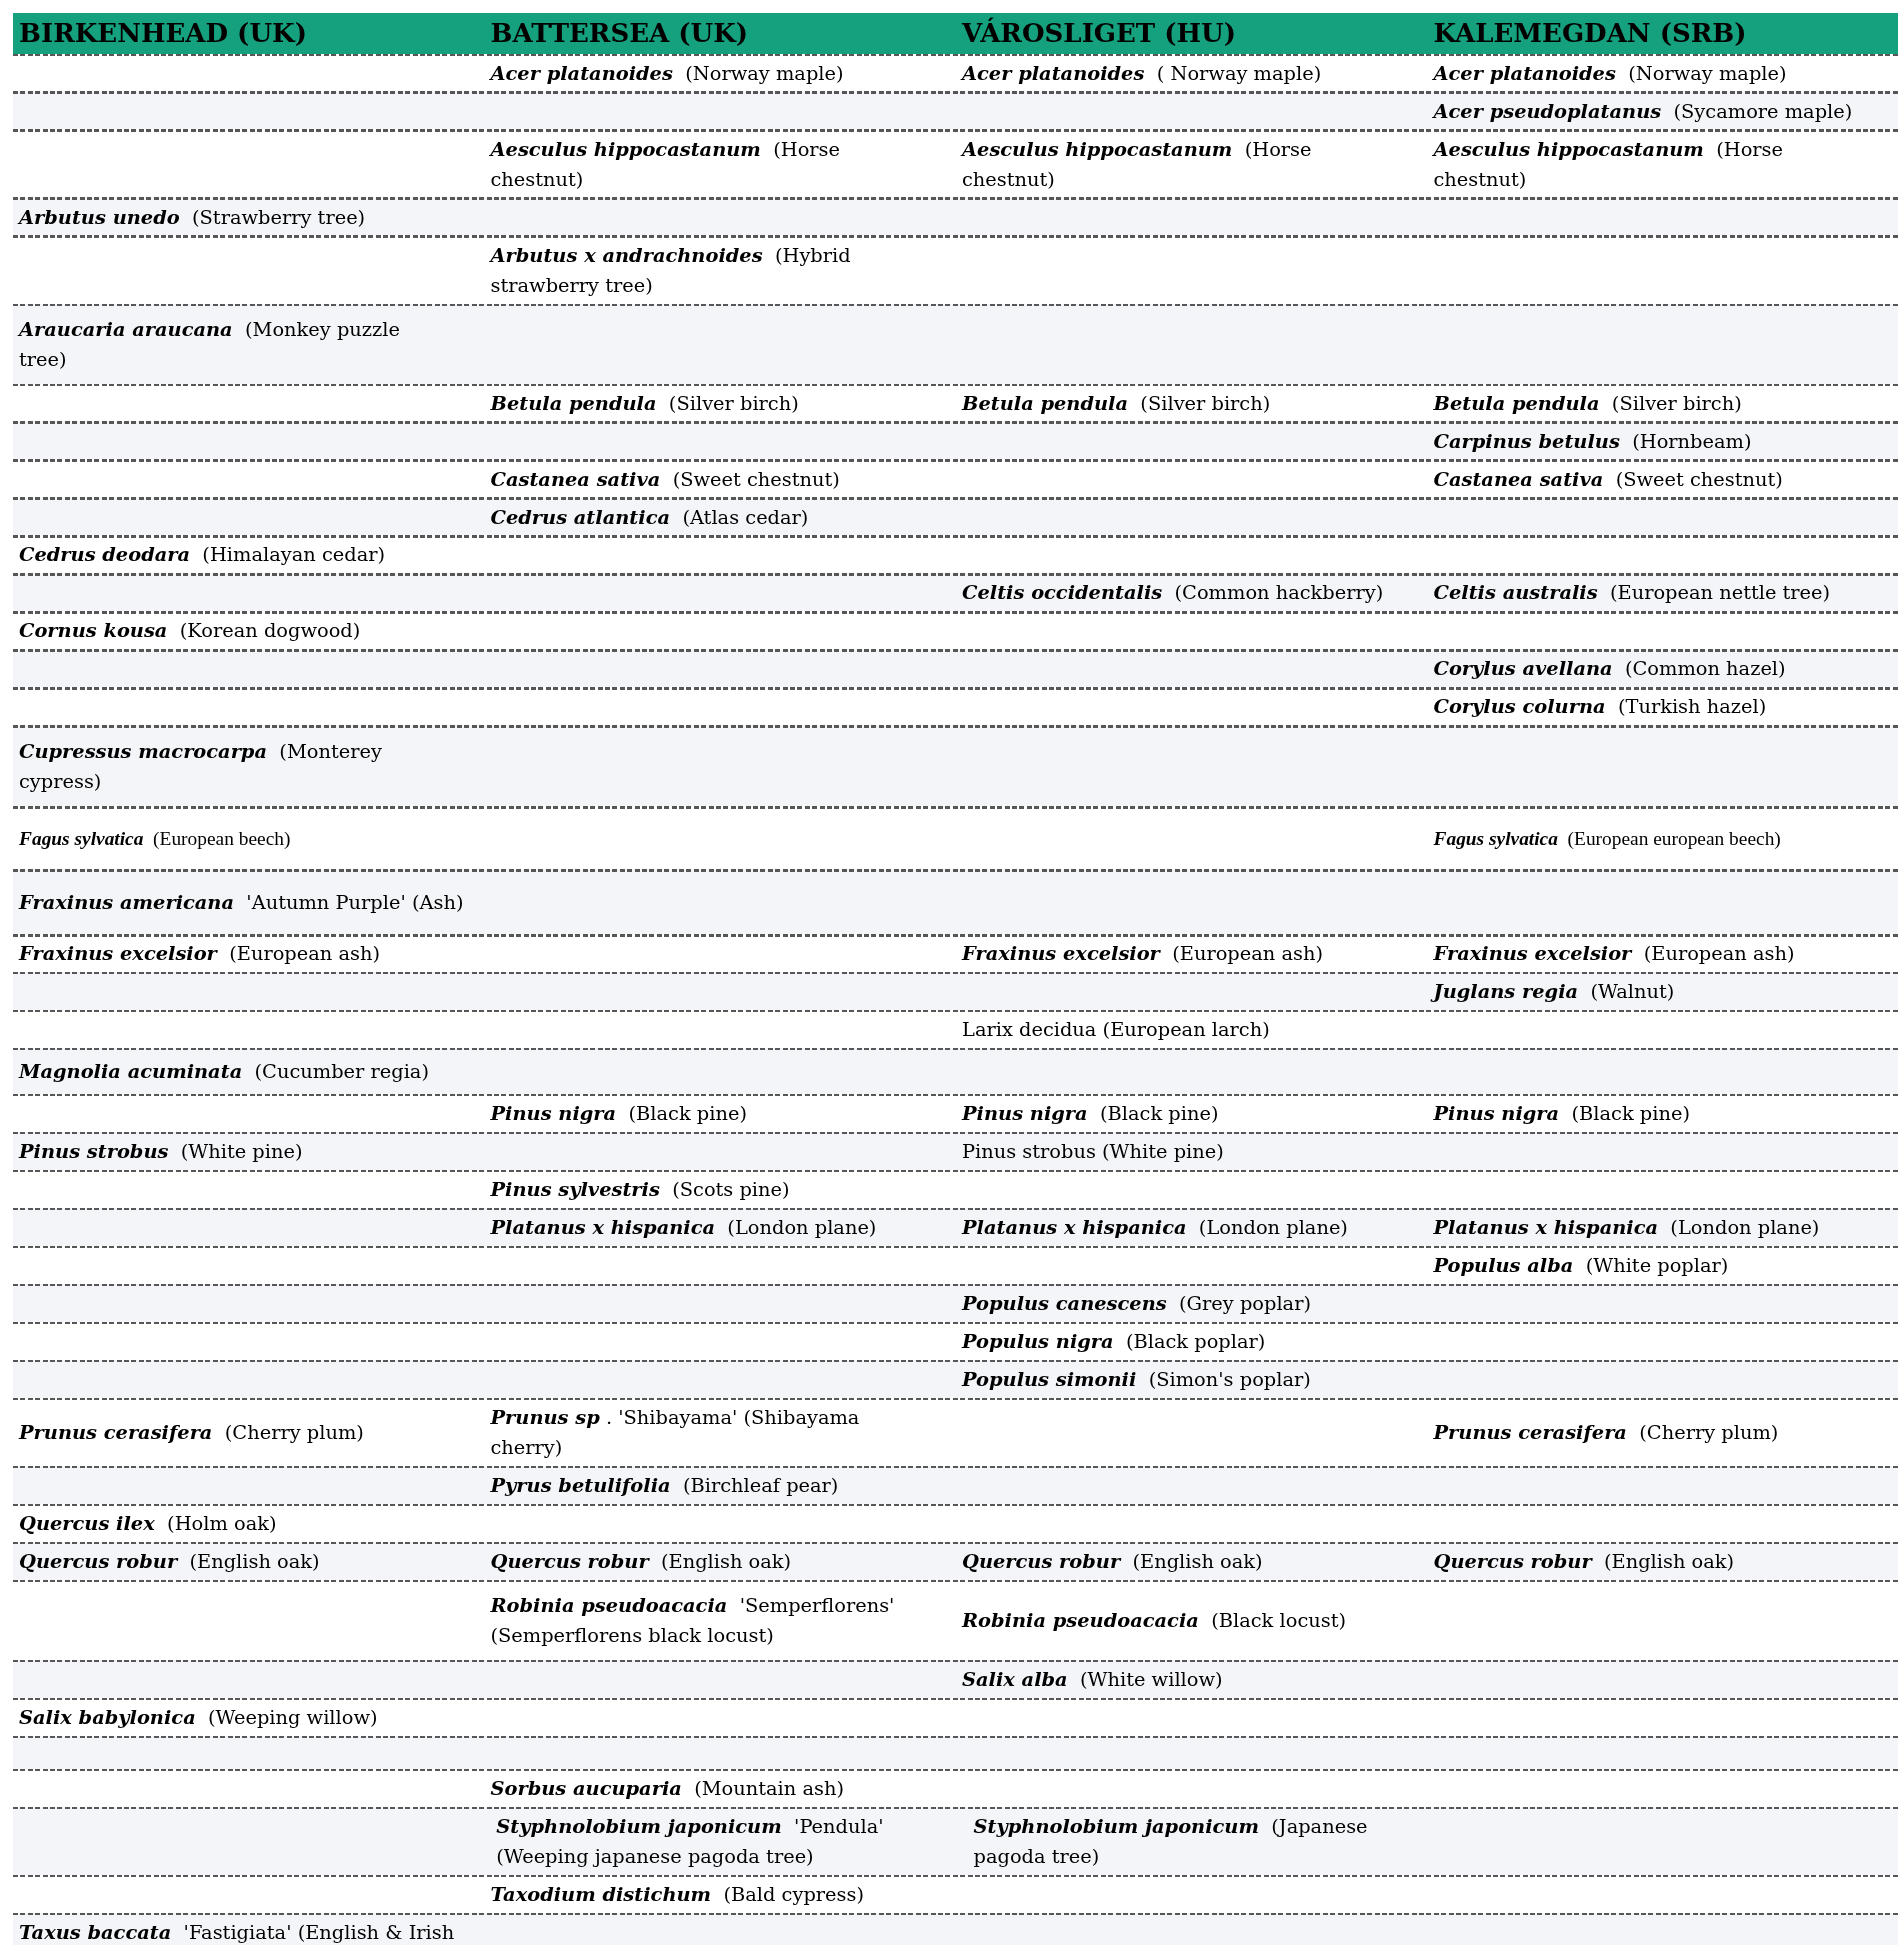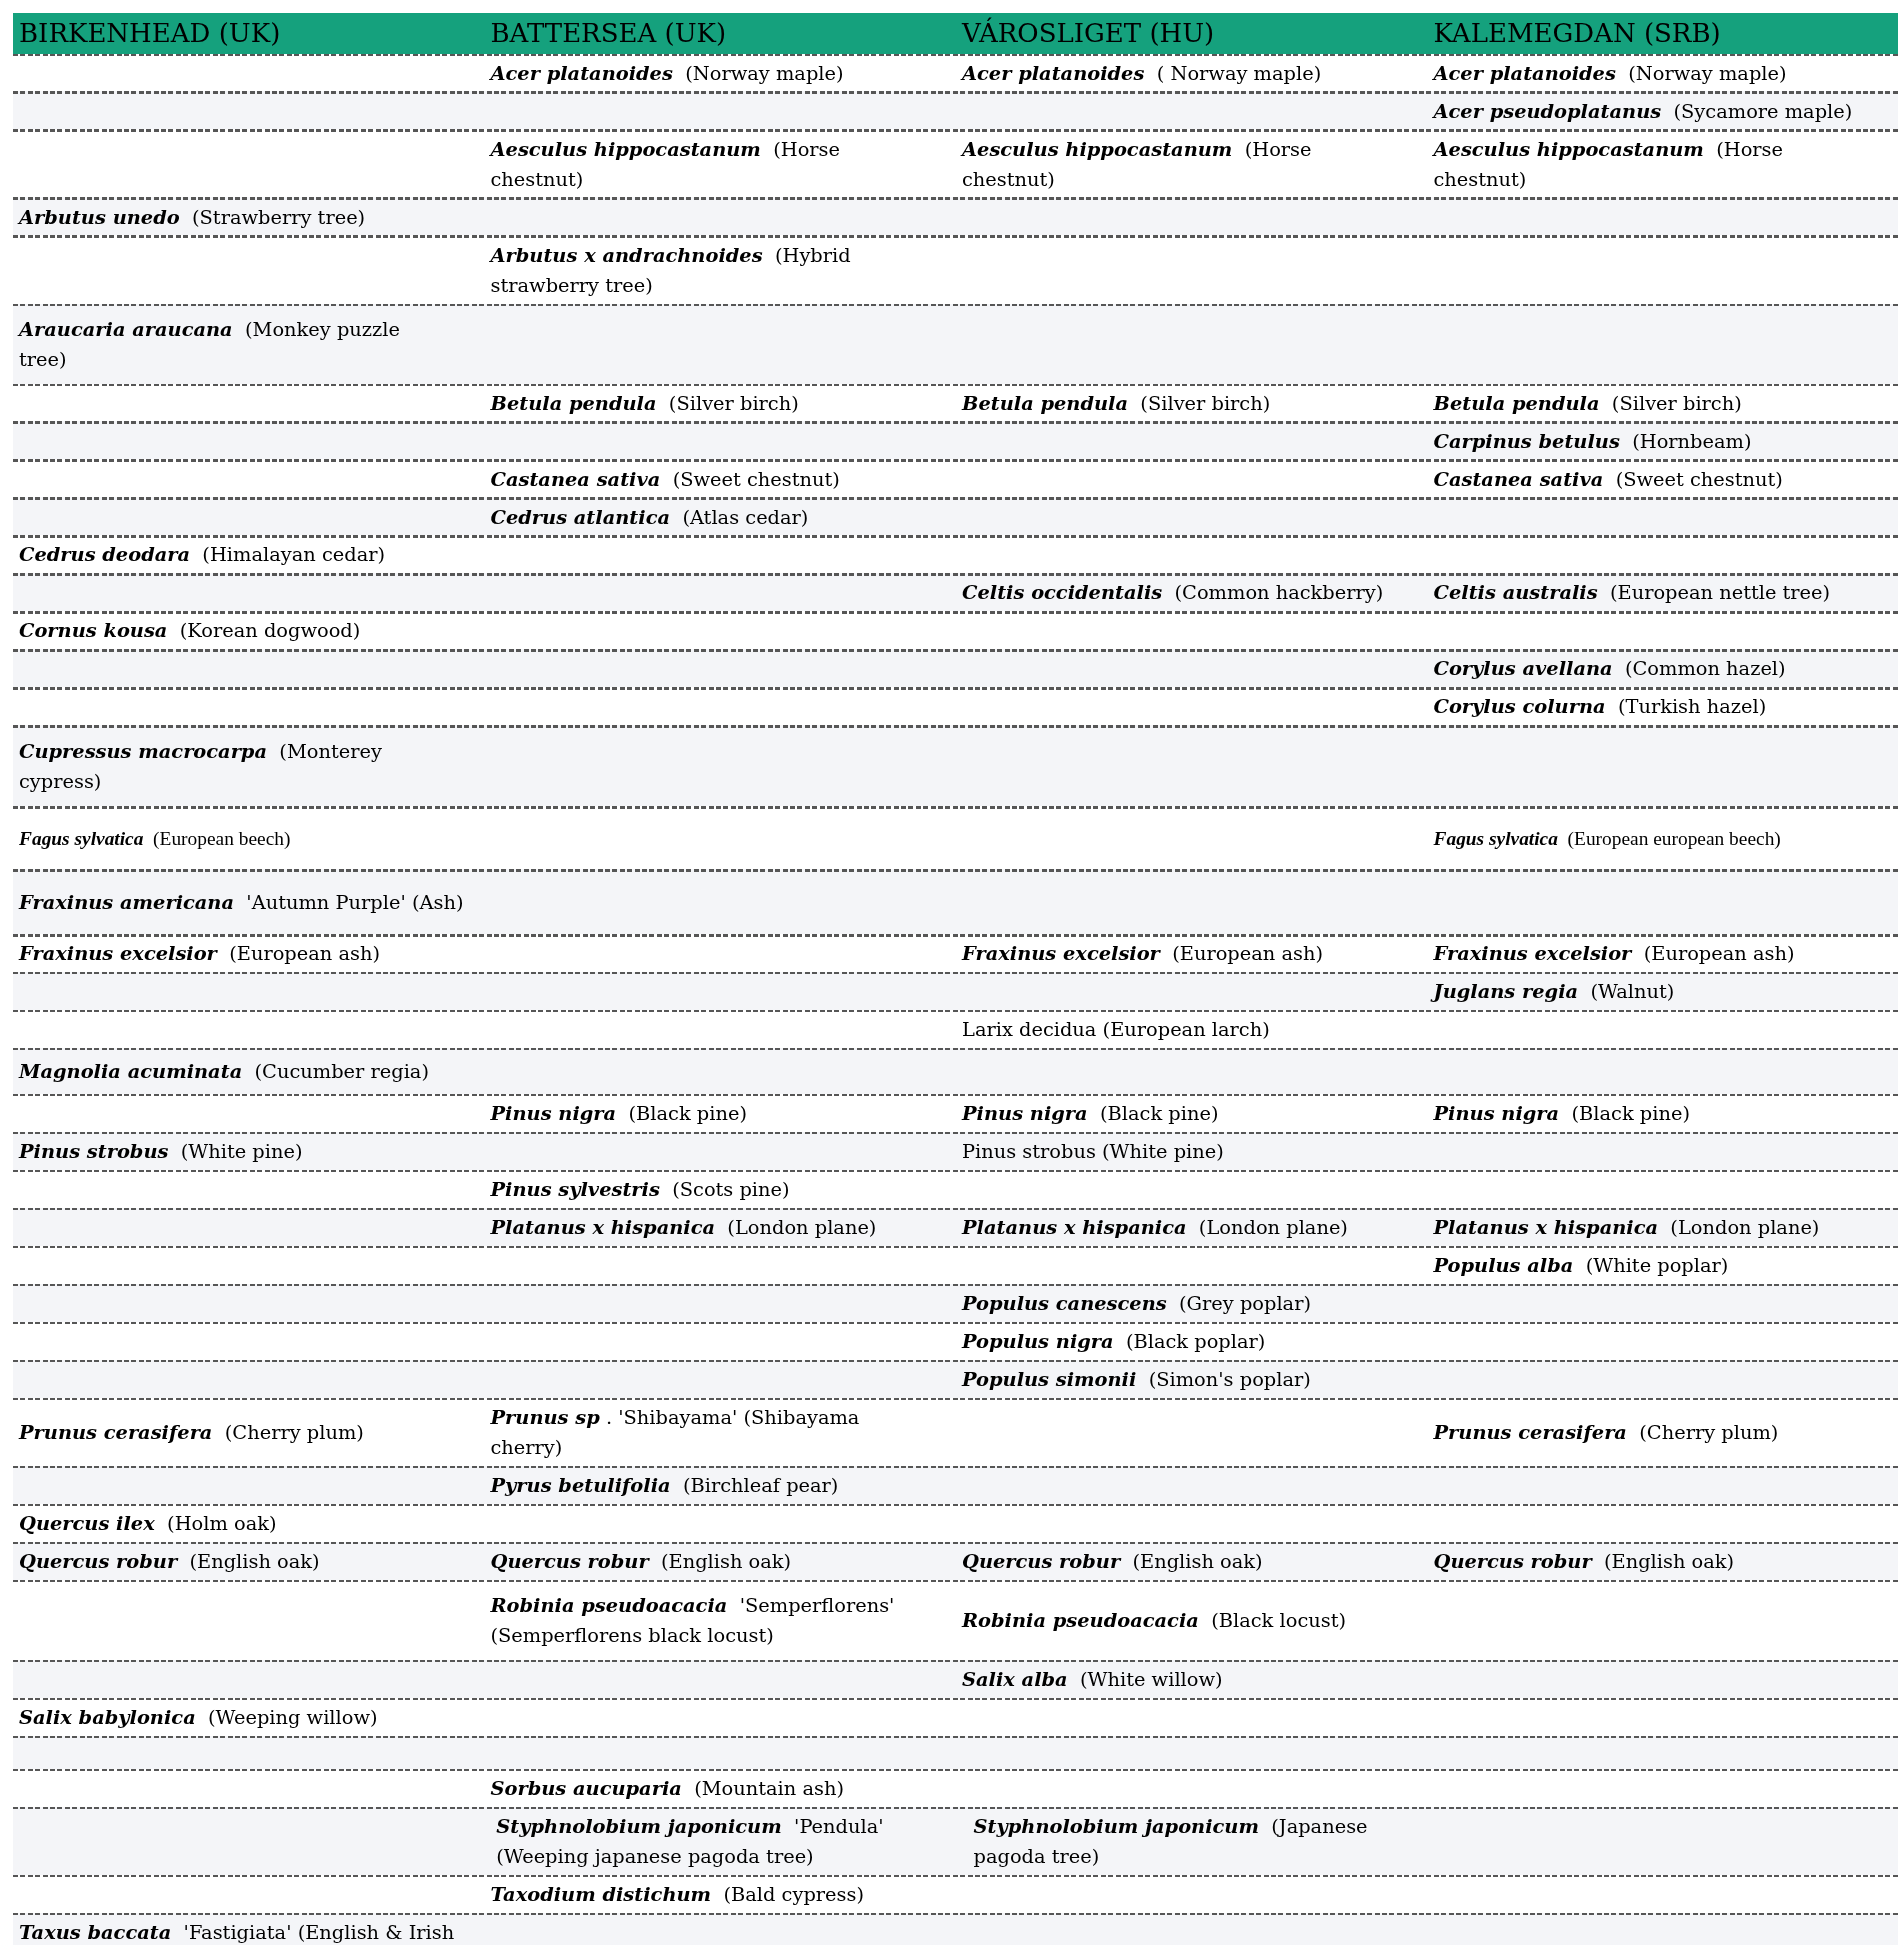--- a/index.html
+++ b/index.html
@@ -21,21 +21,21 @@
   }
   .hrow{
     display:grid;
     grid-template-columns:repeat(4,1fr);
     align-items:center;
     background:var(--header-bg);
     min-height:41px;
     flex:0 0 auto;
   }
   .hcell{
-    font-weight:normal;
+    font-weight:bold;
     font-size:26px;
     padding-left:6.5px;
     letter-spacing:0px;
     white-space:nowrap;
   }
   #rows{
     display:flex;
     flex-direction:column;
     flex:1 1 auto;
   }

